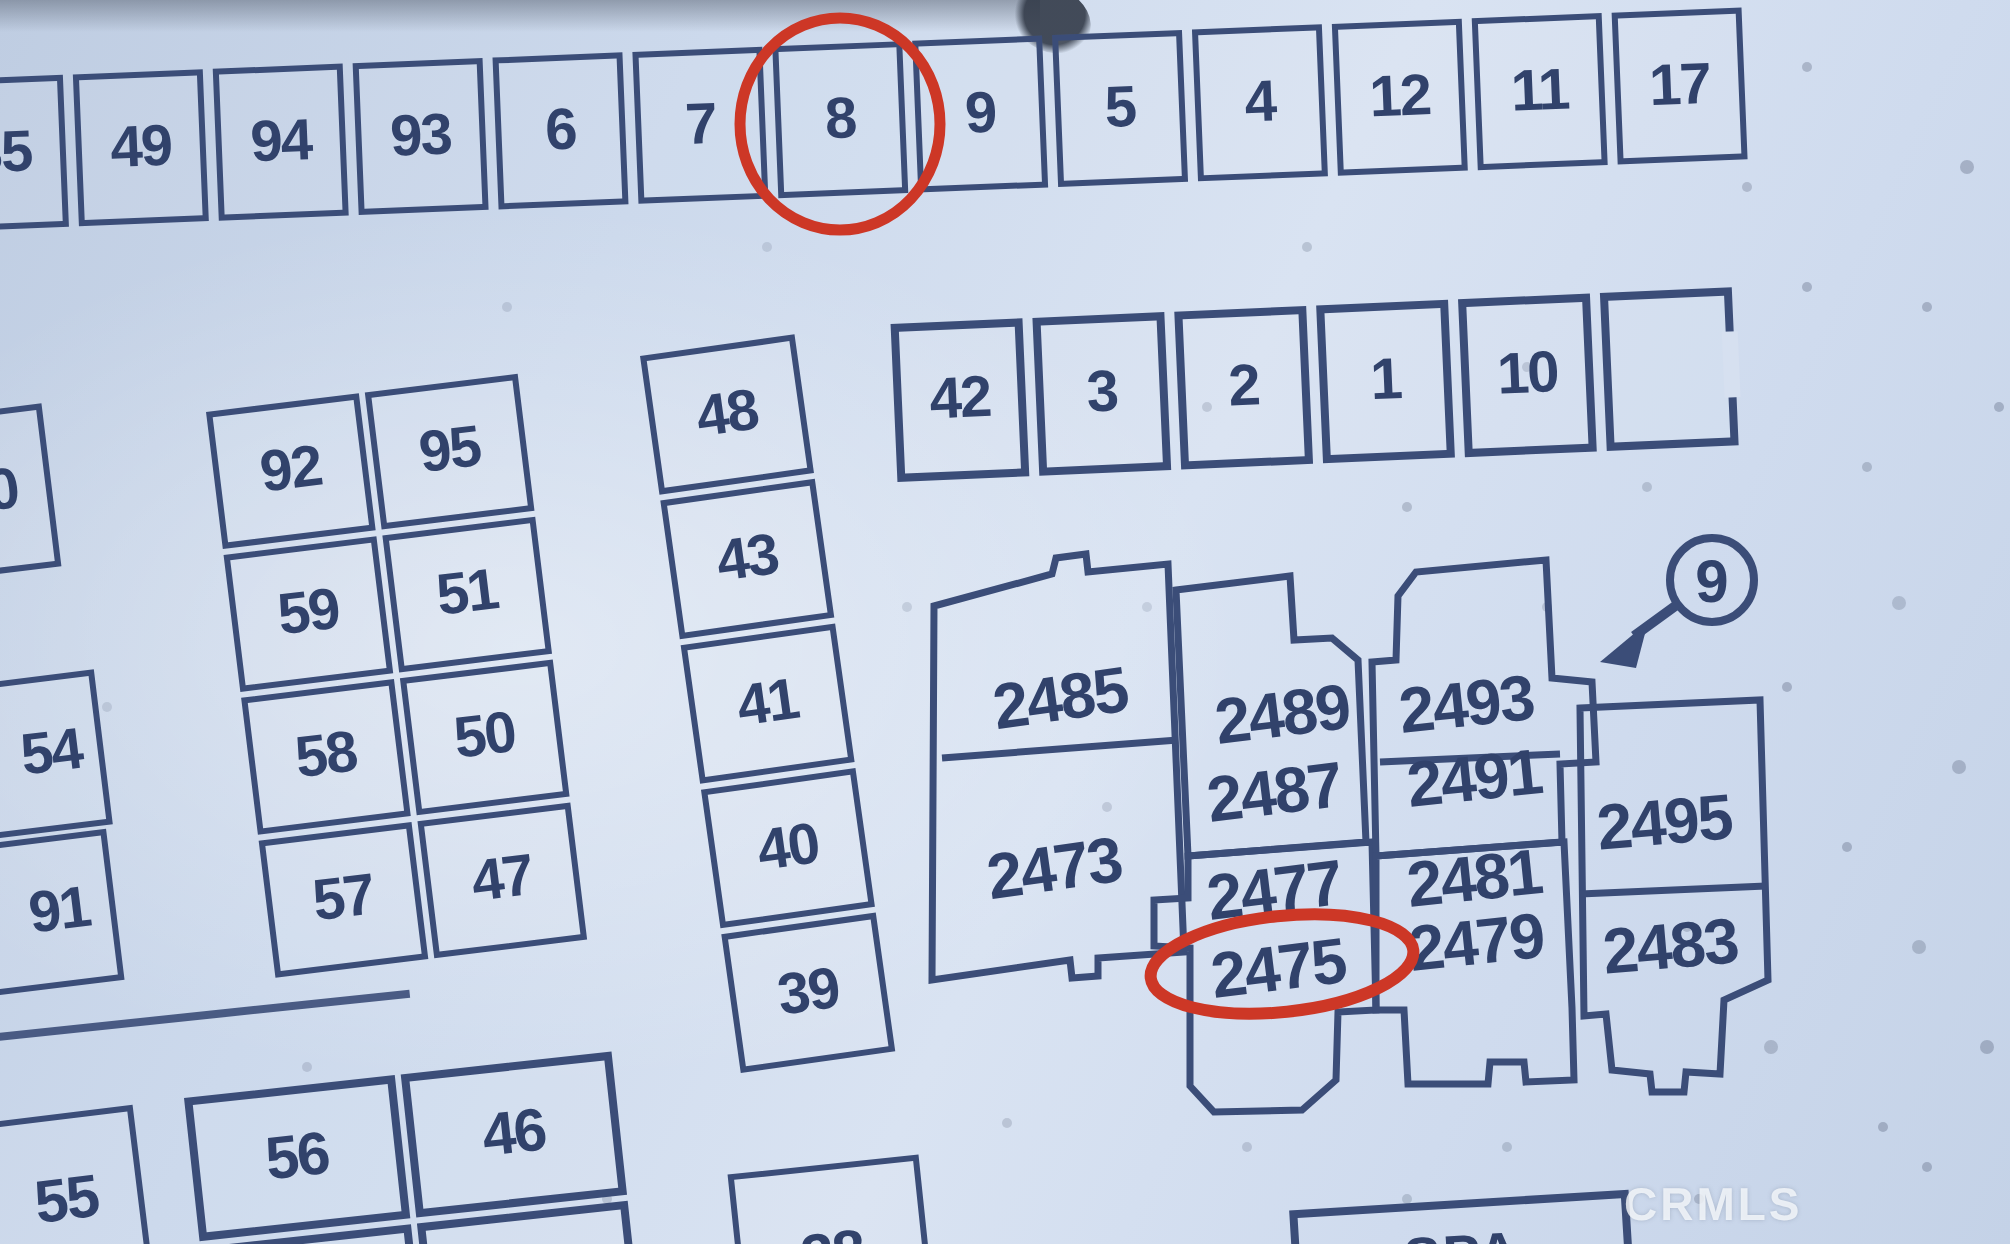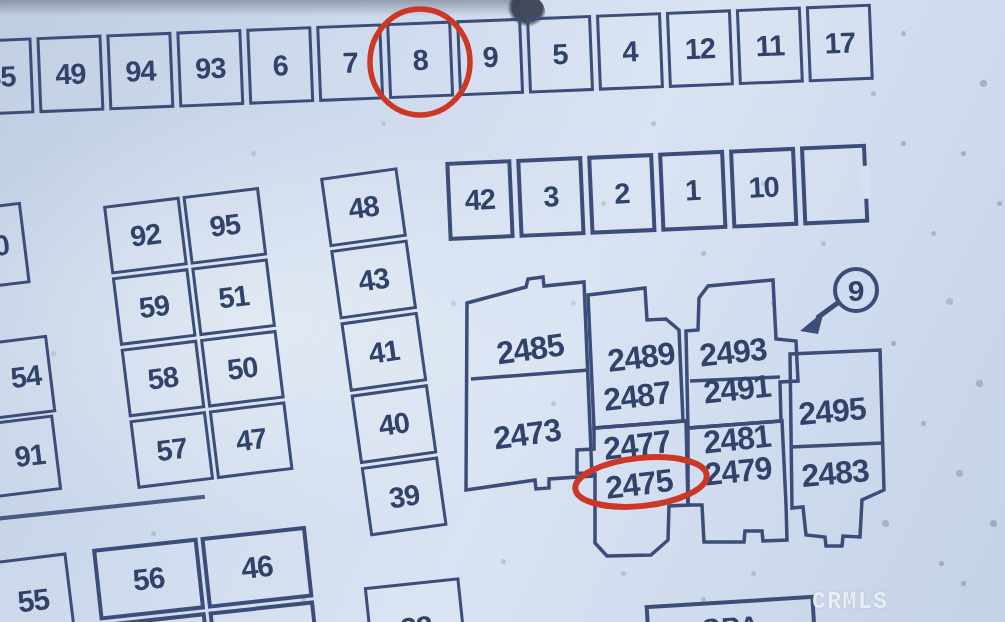--- a/index.html
+++ b/index.html
@@ -22,21 +22,21 @@
   .grid{position:absolute;display:grid;gap:3px;transform-origin:0 0;}
   .col{position:absolute;display:flex;flex-direction:column;gap:3px;transform-origin:0 0;}
   .col .sp{width:78px;height:70px;font-size:29px;}
   .lg .sp{width:77px;height:69px;font-size:29px;}
   .bg56 .sp{width:106px;font-size:30px;border-width:4px;}
   .partial{position:absolute;}
   .gapstrip{position:absolute;right:-6px;top:26%;height:46%;width:8px;background:#d6e0f0;}
   .diag{position:absolute;left:-6px;top:517px;width:212px;height:3.5px;background:#3b4d78;
         transform:rotate(-6deg);transform-origin:0 50%;opacity:.9;}
   .wm{position:absolute;left:812px;top:589px;font-size:23px;font-weight:600;letter-spacing:1.5px;
-      color:rgba(248,250,253,.8);text-shadow:0 0 2px rgba(110,120,140,.35);font-family:Liberation Mono, monospace;}
+      color:rgba(248,250,253,.8);text-shadow:0 0 2px rgba(110,120,140,.35);}
   .speck{position:absolute;width:3px;height:3px;border-radius:50%;background:transparent;
     box-shadow:
       872px 92px 0 1px rgba(70,80,105,.25), 902px 142px 0 1px rgba(70,80,105,.3),
       948px 300px 0 2px rgba(70,80,105,.22), 922px 422px 0 1px rgba(70,80,105,.3),
       884px 522px 0 2px rgba(70,80,105,.25), 602px 202px 0 1px rgba(70,80,105,.2),
       652px 122px 0 1px rgba(70,80,105,.22), 702px 252px 0 1px rgba(70,80,105,.25),
       762px 182px 0 1px rgba(70,80,105,.2), 978px 382px 0 2px rgba(70,80,105,.28),
       940px 562px 0 1px rgba(70,80,105,.3), 848px 598px 0 1px rgba(70,80,105,.25),
       752px 572px 0 1px rgba(70,80,105,.22), 502px 560px 0 1px rgba(70,80,105,.2),
       452px 302px 0 1px rgba(70,80,105,.16), 252px 152px 0 1px rgba(70,80,105,.16),

